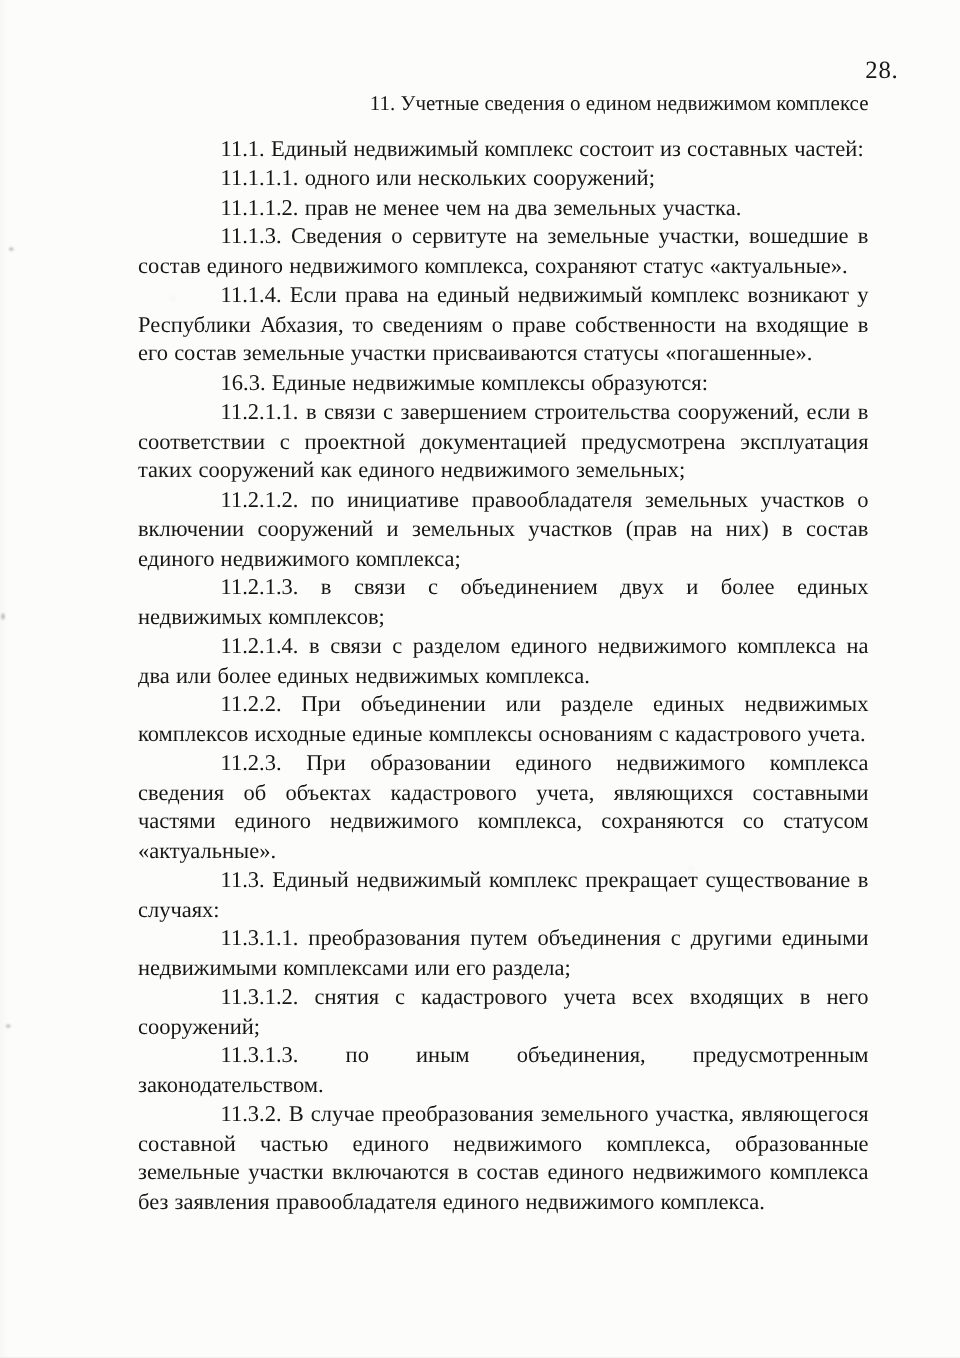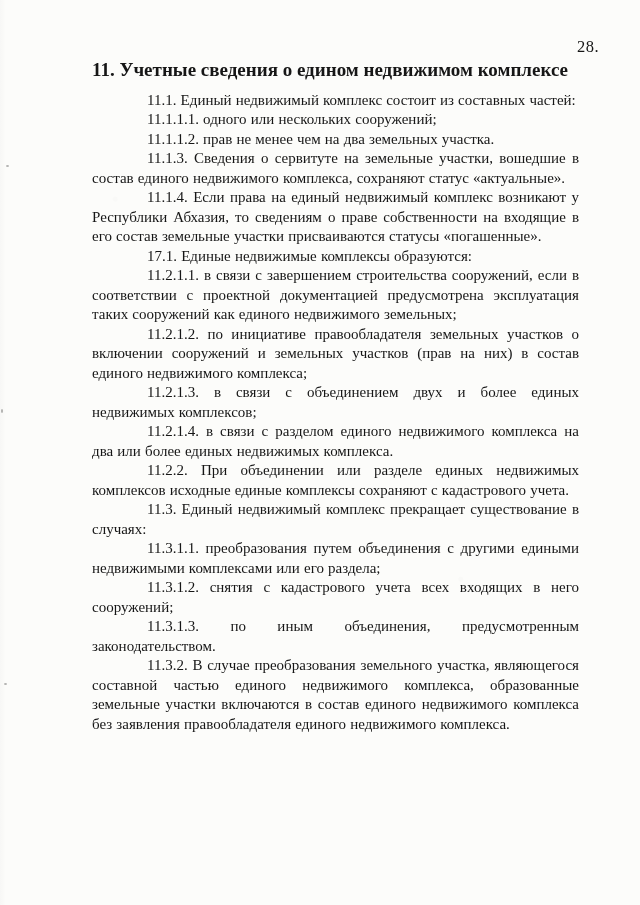--- a/index.html
+++ b/index.html
@@ -31,23 +31,23 @@
     letter-spacing: 0.5px;
   }
   .doc-body {
     position: absolute;
     left: 92px;
     top: 60px;
     width: 487px;
   }
   .doc-title {
     margin: 0 0 11px 0;
-    text-align: left;
-    font-weight: bold;
-    font-size: 19px;
+    text-align: right;
+    font-weight: normal;
+    font-size: 14px;
     line-height: 19.5px;
   }
   p.para {
     margin: 0;
     text-indent: 55px;
     text-align: justify;
     font-size: 15px;
     line-height: 19.5px;
     word-spacing: 0.4px;
   }
@@ -71,26 +71,27 @@
 
   <div class="doc-body">
 
     <h1 class="doc-title">11. Учетные сведения о едином недвижимом комплексе</h1>
 
     <p class="para">11.1. Единый недвижимый комплекс состоит из составных частей:</p>
     <p class="para">11.1.1.1. одного или нескольких сооружений;</p>
     <p class="para">11.1.1.2. прав не менее чем на два земельных участка.</p>
     <p class="para">11.1.3. Сведения о сервитуте на земельные участки, вошедшие в состав единого недвижимого комплекса, сохраняют статус «актуальные».</p>
     <p class="para">11.1.4. Если права на единый недвижимый комплекс возникают у Республики Абхазия, то сведениям о праве собственности на входящие в его состав земельные участки присваиваются статусы «погашенные».</p>
-    <p class="para">17.1. Единые недвижимые комплексы образуются:</p>
+    <p class="para">16.3. Единые недвижимые комплексы образуются:</p>
     <p class="para">11.2.1.1. в связи с завершением строительства сооружений, если в соответствии с проектной документацией предусмотрена эксплуатация таких сооружений как единого недвижимого земельных;</p>
     <p class="para">11.2.1.2. по инициативе правообладателя земельных участков о включении сооружений и земельных участков (прав на них) в состав единого недвижимого комплекса;</p>
     <p class="para">11.2.1.3. в связи с объединением двух и более единых недвижимых комплексов;</p>
     <p class="para">11.2.1.4. в связи с разделом единого недвижимого комплекса на два или более единых недвижимых комплекса.</p>
-    <p class="para">11.2.2. При объединении или разделе единых недвижимых комплексов исходные единые комплексы сохраняют с кадастрового учета.</p>
+    <p class="para">11.2.2. При объединении или разделе единых недвижимых комплексов исходные единые комплексы основаниям с кадастрового учета.</p>
+    <p class="para">11.2.3. При образовании единого недвижимого комплекса сведения об объектах кадастрового учета, являющихся составными частями единого недвижимого комплекса, сохраняются со статусом «актуальные».</p>
     <p class="para">11.3. Единый недвижимый комплекс прекращает существование в случаях:</p>
     <p class="para">11.3.1.1. преобразования путем объединения с другими едиными недвижимыми комплексами или его раздела;</p>
     <p class="para">11.3.1.2. снятия с кадастрового учета всех входящих в него сооружений;</p>
     <p class="para">11.3.1.3. по иным объединения, предусмотренным законодательством.</p>
     <p class="para">11.3.2. В случае преобразования земельного участка, являющегося составной частью единого недвижимого комплекса, образованные земельные участки включаются в состав единого недвижимого комплекса без заявления правообладателя единого недвижимого комплекса.</p>
 
   </div>
 
   <div class="speck s1"></div>
   <div class="speck s2"></div>

